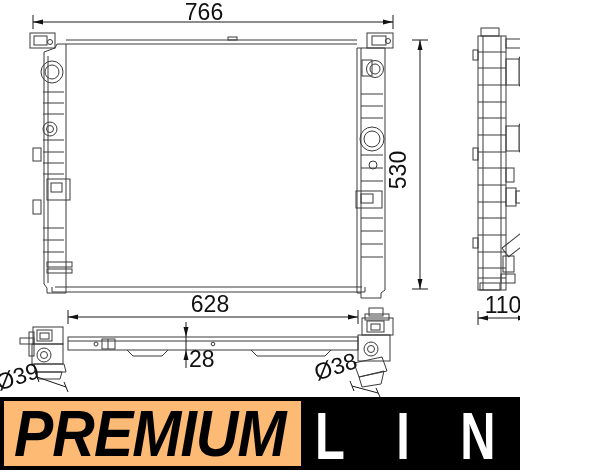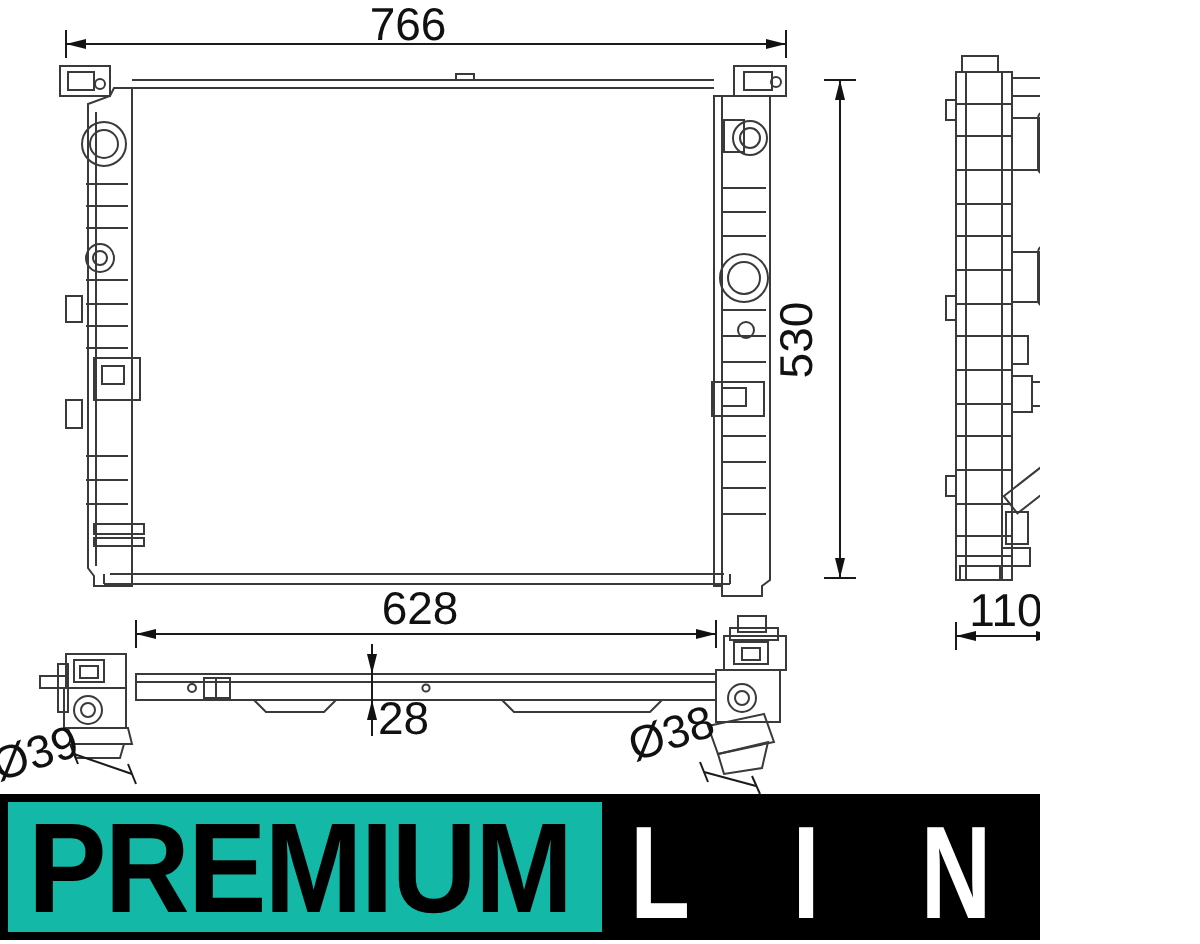--- a/index.html
+++ b/index.html
@@ -5,22 +5,22 @@
   html,body{margin:0;padding:0;background:#fff;}
   .stage{position:relative;width:520px;height:472px;background:#ffffff;overflow:hidden;
          font-family:"Liberation Sans",sans-serif;}
   svg.drawing{position:absolute;left:0;top:0;display:block;}
   svg.drawing *{fill:none;stroke:#3a3a3a;stroke-width:1;}
   svg.drawing .dim line{stroke:#1a1a1a;}
   svg.drawing .dim-text{fill:#111111;stroke:none;font-family:"Liberation Sans",sans-serif;
                         font-size:23px;}
   svg.drawing .arrow{fill:#111111;stroke:none;}
   .banner{position:absolute;left:0;top:397px;width:600px;height:73px;background:#000000;}
-  .premium-box{position:absolute;left:4px;top:4px;width:297px;height:65px;background:#14b8a6;
-               display:flex;align-items:center;}
+  .premium-box{position:absolute;left:4px;top:4px;width:297px;height:65px;background:#fdba74;
+               display:flex;align-items:center;font-style:italic;}
   .premium-text{font-weight:bold;font-size:64px;color:#000000;letter-spacing:-1px;
                 transform:scaleX(0.92);transform-origin:0 50%;margin-left:10px;white-space:nowrap;}
   .line-letter{position:absolute;top:0;color:#ffffff;font-weight:bold;font-size:66px;
                line-height:78px;transform:translateX(-50%) scaleX(0.74);}
 </style>
 </head>
 <body>
 
 <div class="stage">
 

